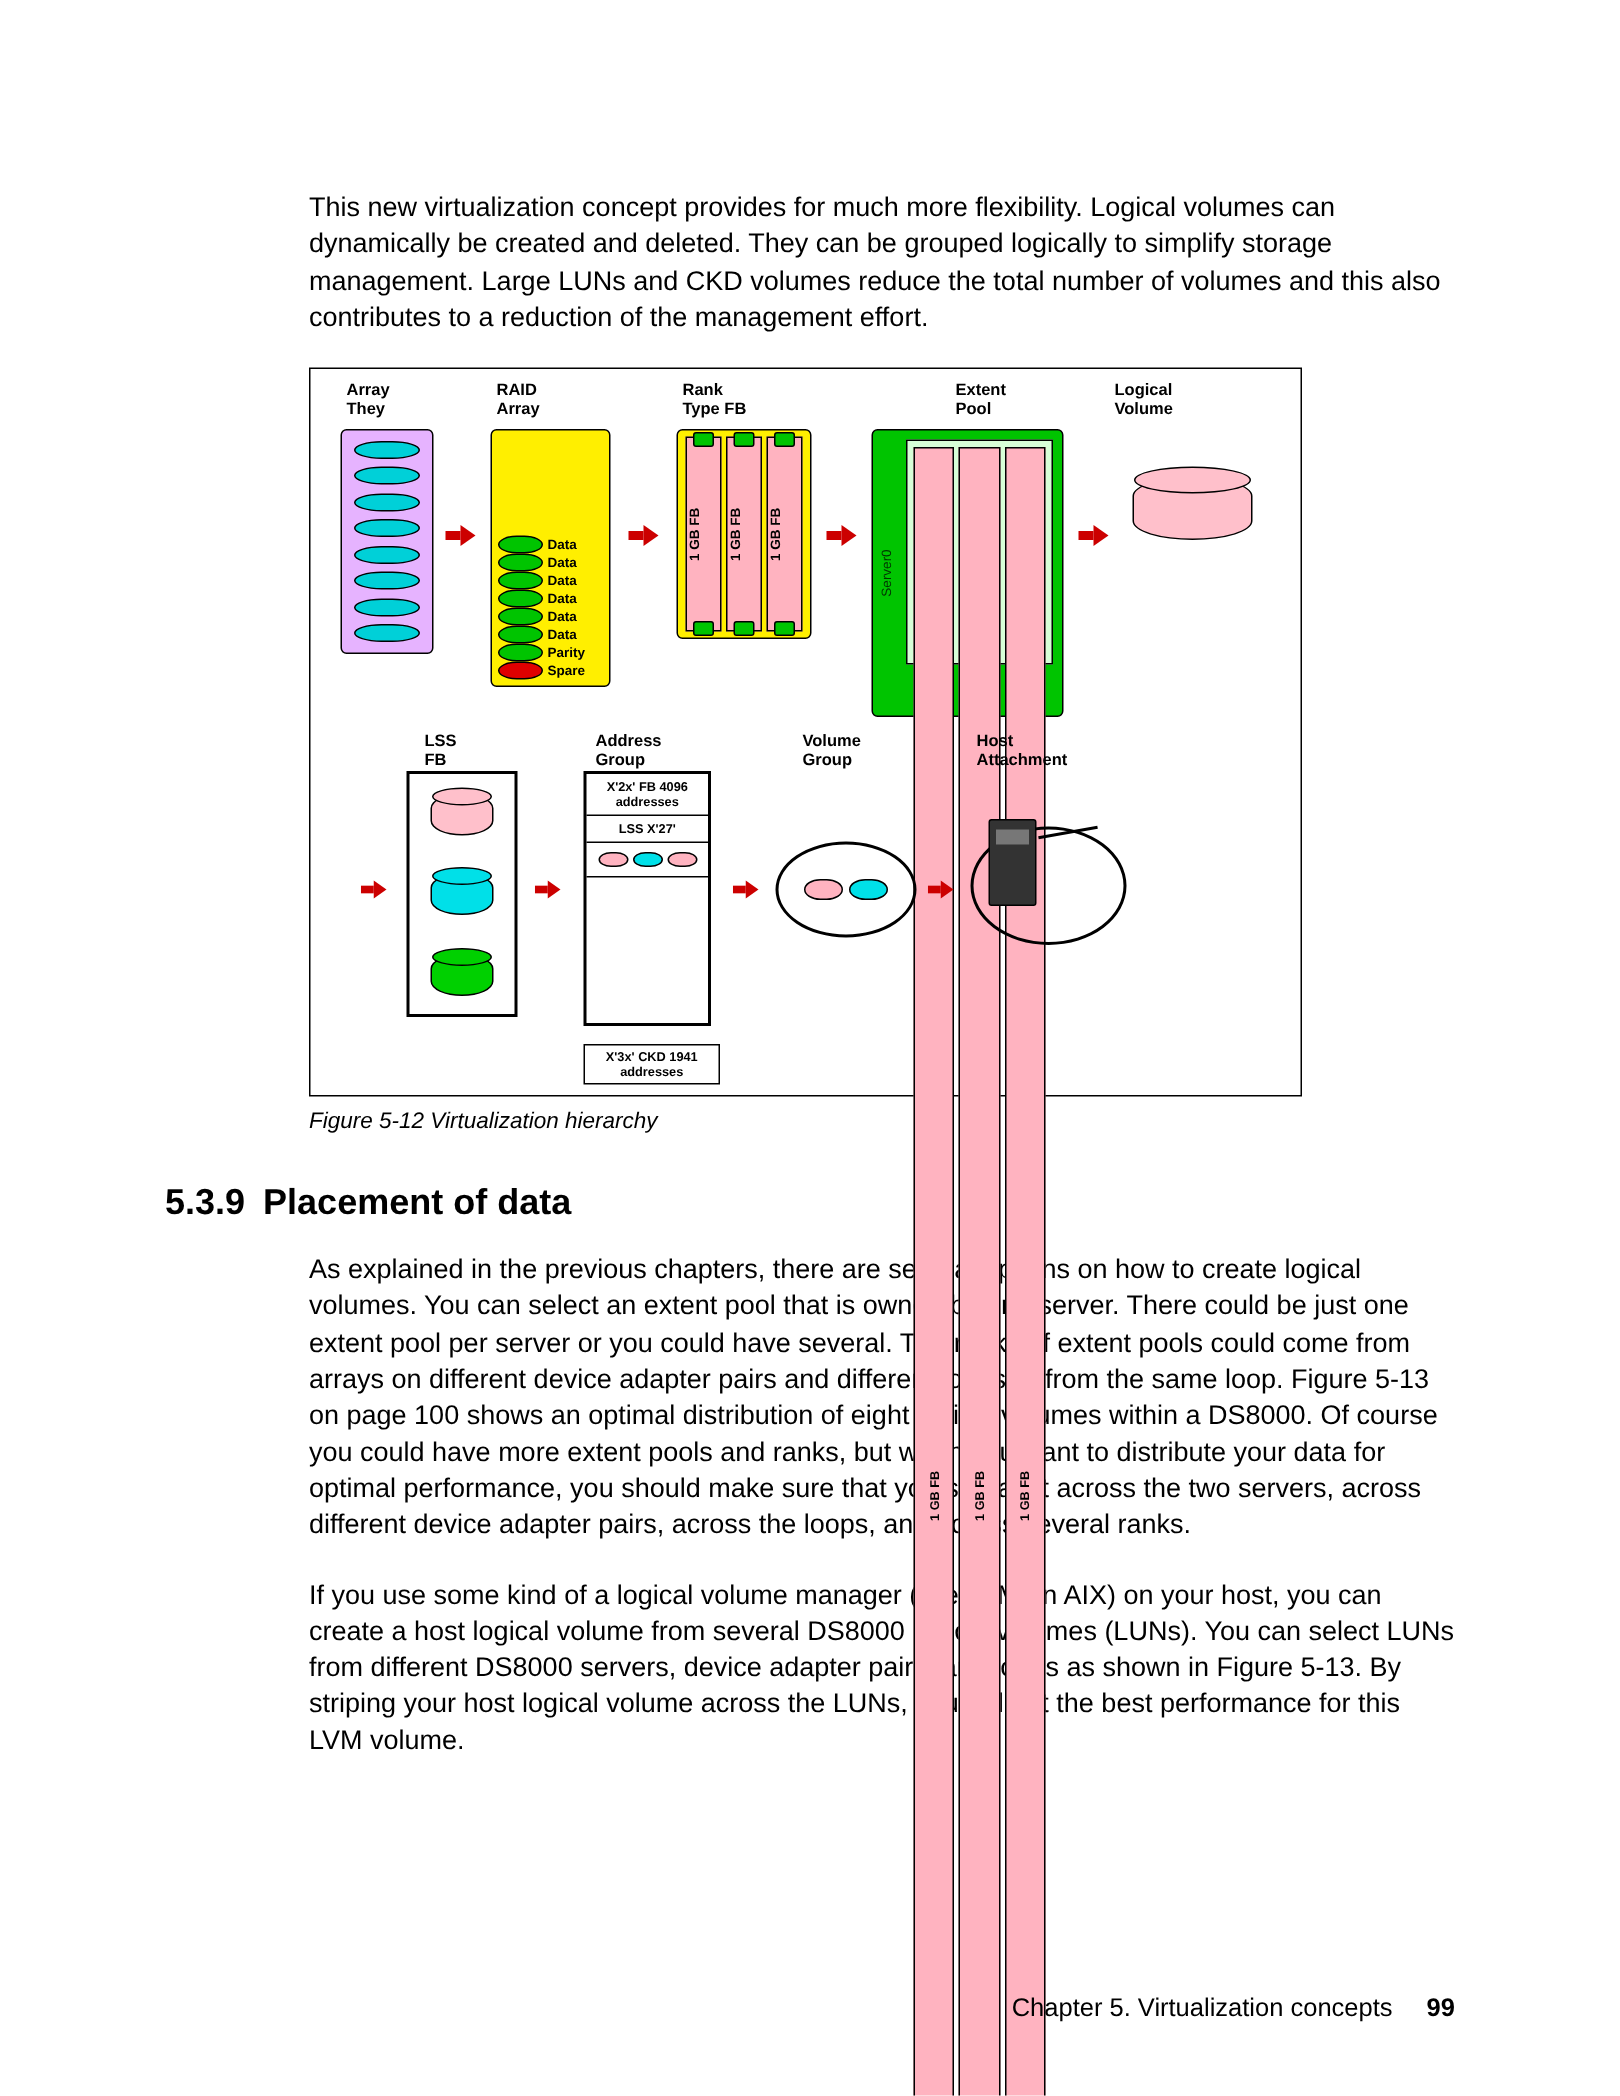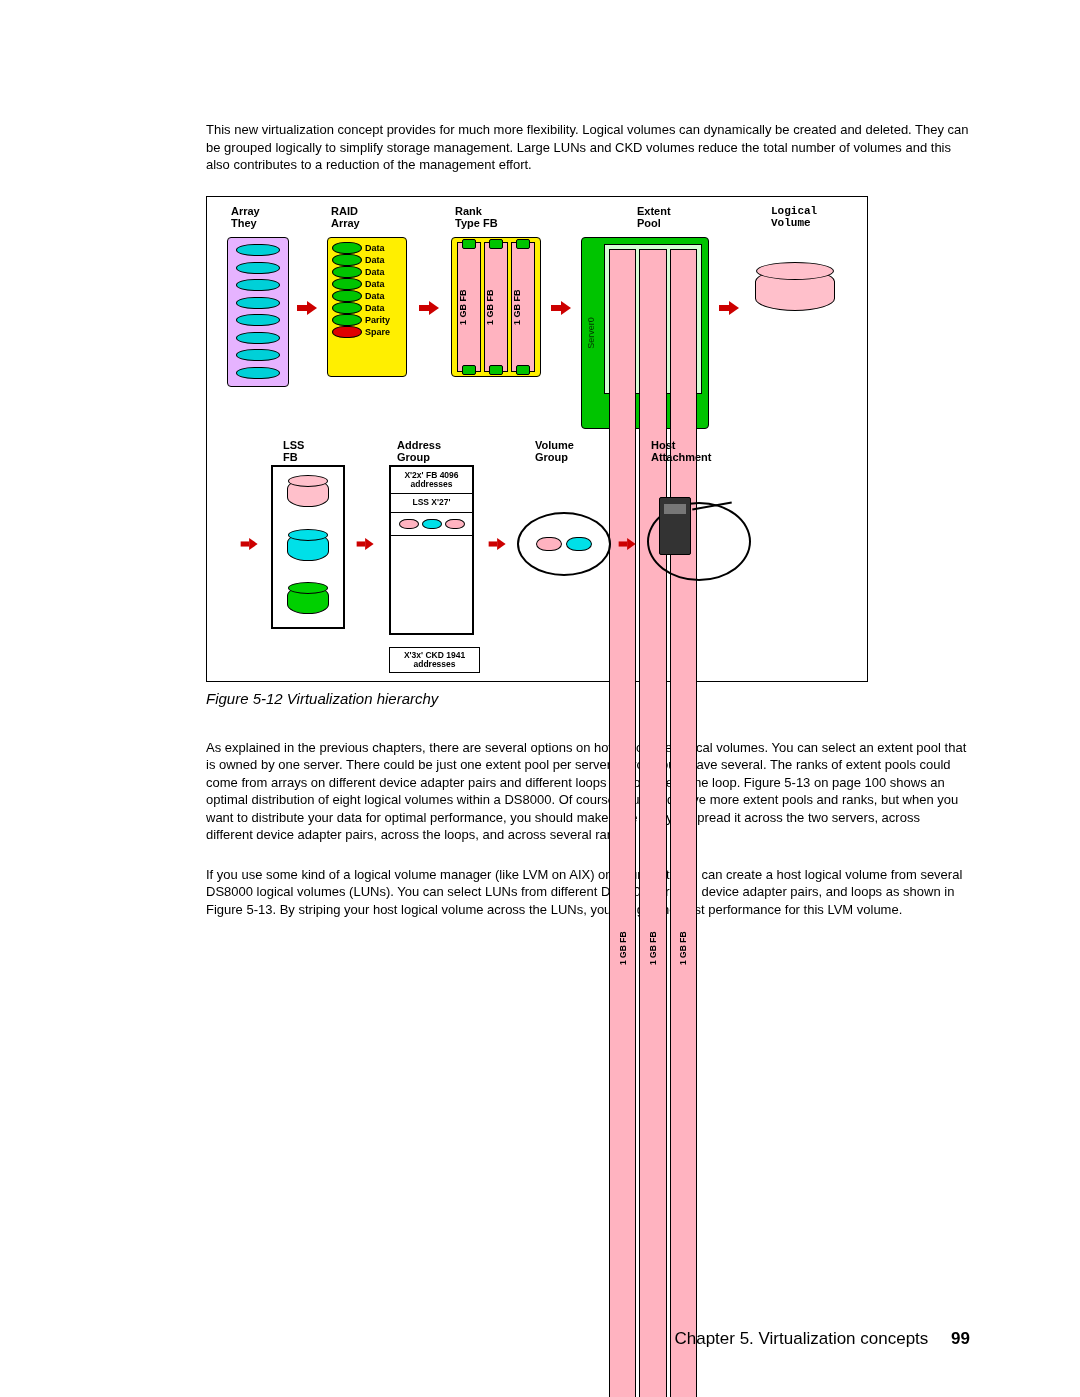--- a/index.html
+++ b/index.html
@@ -10,21 +10,21 @@
     width: 1080px;
     color: #000;
   }
   .page {
     padding: 108px 110px 60px 110px;
     box-sizing: border-box;
     position: relative;
     height: 1397px;
   }
   .body-text {
-    font-size: 13px;
+    font-size: 18px;
     line-height: 1.35;
     margin-left: 96px;
     margin-bottom: 22px;
   }
   .figure-caption {
     font-size: 15px;
     font-style: italic;
     margin-left: 96px;
     margin-top: 8px;
     margin-bottom: 32px;
@@ -111,29 +111,29 @@
     width: 42px; height: 10px;
     background: #00d0d8;
     border: 1px solid #000;
     border-radius: 50%/60%;
   }
 
   
   .raid {
     position: absolute;
     left: 120px; top: 40px;
-    width: 80px; height: 140px;
+    width: 80px; height: 172px;
     background: #ffef00;
     border: 1.5px solid #000;
     border-radius: 4px;
     padding: 4px 4px;
     box-sizing: border-box;
     display: flex;
     flex-direction: column;
-    justify-content: flex-start;
+    justify-content: flex-end;
   }
   .raid .row {
     display: flex;
     align-items: center;
     gap: 3px;
   }
   .pill {
     width: 28px; height: 10px;
     border: 1px solid #000;
     border-radius: 50%/60%;
@@ -349,21 +349,21 @@
     </div>
     <div class="lbl" style="left:124px; top:8px;">
       <span>RAID</span><br><span>Array</span>
     </div>
     <div class="lbl" style="left:248px; top:8px;">
       <span>Rank</span><br><span>Type FB</span>
     </div>
     <div class="lbl" style="left:430px; top:8px;">
       <span>Extent</span><br><span>Pool</span>
     </div>
-    <div class="lbl" style="left:564px; top:8px;font-family:Liberation Mono, monospace;">
+    <div class="lbl" style="left:536px; top:8px;">
       <span>Logical</span><br><span>Volume</span>
     </div>
 
     <div class="array-site">
       <div class="disk thin"></div>
         <div class="disk thin"></div>
         <div class="disk thin"></div>
         <div class="disk thin"></div>
       <div class="disk thin"></div>
         <div class="disk thin"></div>
@@ -489,20 +489,23 @@
     <div class="arrow small" style="left:410px; top:340px;"></div>
 
     <div class="hostatt"></div>
     <div class="server"></div>
     <div class="hostatt-link"></div>
 
   </div>
 
   <div class="figure-caption">Figure 5-12   Virtualization hierarchy</div>
 
+  <h2 class="section-heading">
+    <span class="section-num">5.3.9</span><span>Placement of data</span>
+  </h2>
 
   <p class="body-text">As explained in the previous chapters, there are several options on how to create logical volumes. You can select an extent pool that is owned by one server. There could be just one extent pool per server or you could have several. The ranks of extent pools could come from arrays on different device adapter pairs and different loops or from the same loop. Figure 5-13 on page 100 shows an optimal distribution of eight logical volumes within a DS8000. Of course you could have more extent pools and ranks, but when you want to distribute your data for optimal performance, you should make sure that you spread it across the two servers, across different device adapter pairs, across the loops, and across several ranks.</p>
   <p class="body-text">If you use some kind of a logical volume manager (like LVM on AIX) on your host, you can create a host logical volume from several DS8000 logical volumes (LUNs). You can select LUNs from different DS8000 servers, device adapter pairs, and loops as shown in Figure 5-13. By striping your host logical volume across the LUNs, you will get the best performance for this LVM volume.</p>
 
   <div class="footer">
     <span>Chapter 5. Virtualization concepts</span>
     <span class="pagenum">99</span>
   </div>
 
 </div>

